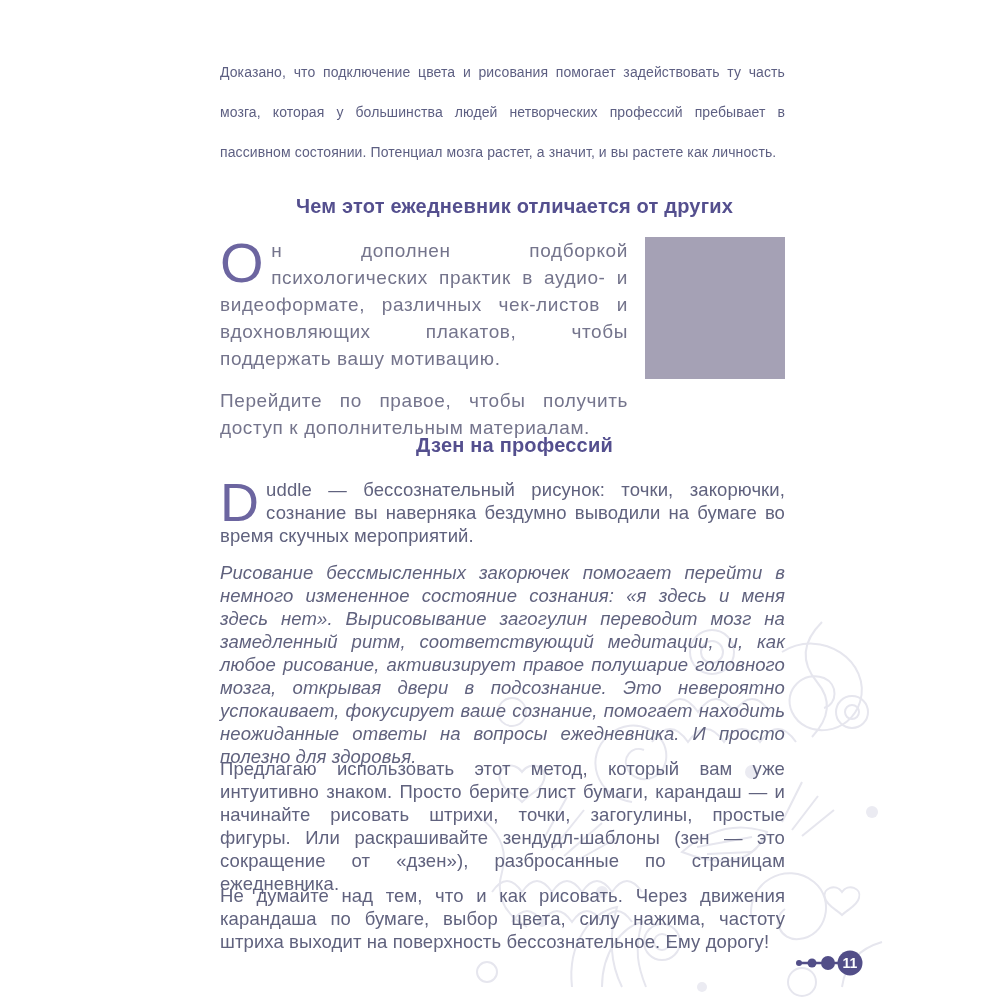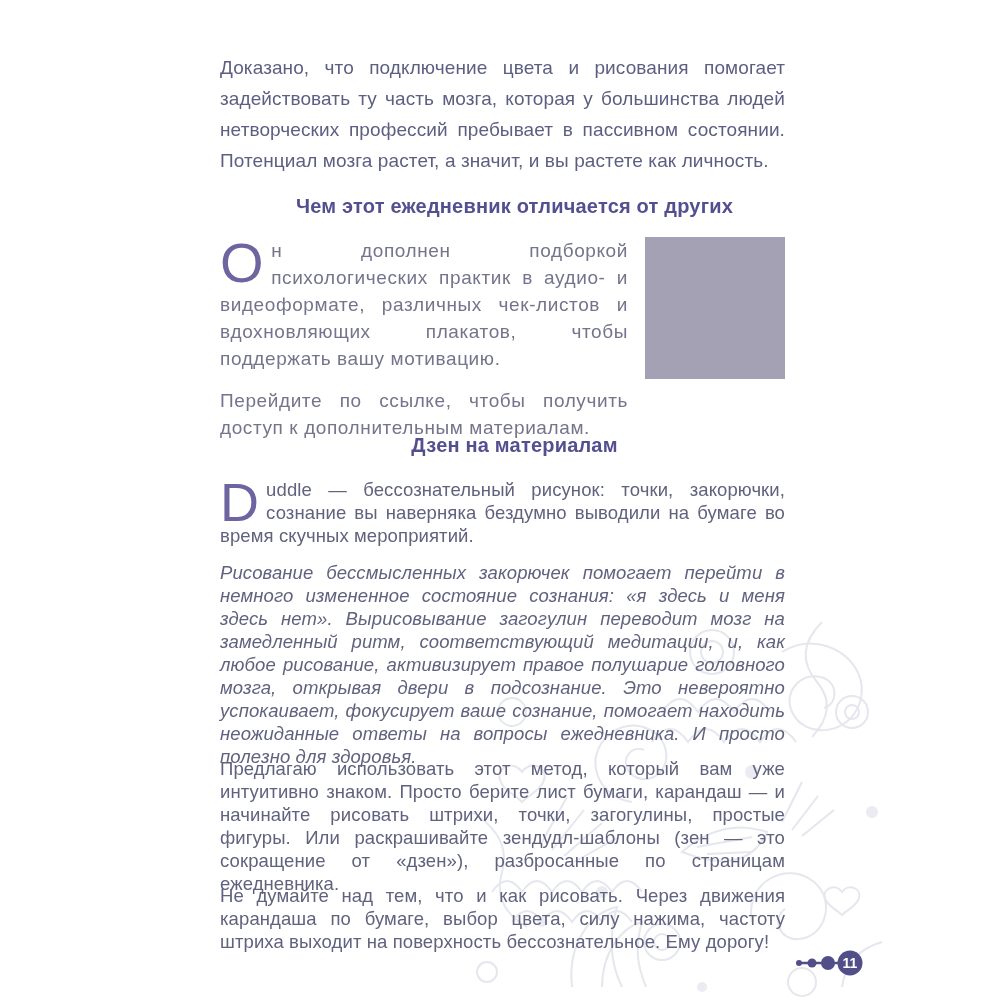--- a/index.html
+++ b/index.html
@@ -17,21 +17,21 @@
   .content{position:absolute;left:0;top:0;width:1000px;height:1000px;}
   .col{position:absolute;left:220px;width:565px;}
   .body-par{
     margin:0;
     text-align:justify;
     color:#60627e;
     font-size:18.5px;
     line-height:23px;
     letter-spacing:0.1px;
   }
-  #p1{top:52px;line-height:31px;font-size:19px;color:#5d5f82;}
+  #p1{top:52px;line-height:40px;font-size:14px;color:#5d5f82;}
   .heading{
     margin:12px;
     text-align:center;
     color:#544f8e;
     font-weight:bold;
     font-size:20px;
     letter-spacing:0.2px;
   }
   #h1{top:183px;}
   #row1{top:237px;display:flex;align-items:flex-start;}
@@ -130,26 +130,26 @@
 
     <p class="col body-par" id="p1">Доказано, что подключение цвета и рисования помогает задействовать ту часть мозга, которая у большинства людей нетворческих профессий пребывает в пассивном состоянии. Потенциал мозга растет, а значит, и вы растете как личность.</p>
 
     <h2 class="col heading" id="h1">Чем этот ежедневник отличается от других</h2>
 
     <div class="col" id="row1">
       <div class="row-text">
         <p class="light-par">
           <span class="dropcap">О</span><span>н дополнен подборкой психологических практик в аудио- и видеоформате, различных чек-листов и вдохновляющих плакатов, чтобы поддержать вашу мотивацию.</span>
         </p>
-        <p class="light-par">Перейдите по ссылке, чтобы получить доступ к дополнительным материалам.</p>
+        <p class="light-par">Перейдите по правое, чтобы получить доступ к дополнительным материалам.</p>
       </div>
       <div class="qr-square"></div>
     </div>
 
-    <h2 class="col heading" id="h2">Дзен на материалам</h2>
+    <h2 class="col heading" id="h2">Дзен на профессий</h2>
 
     <p class="col body-par" id="p4">
       <span class="dropcap">D</span><span>uddle — бессознательный рисунок: точки, закорючки, сознание вы наверняка бездумно выводили на бумаге во время скучных мероприятий.</span>
     </p>
 
     <p class="col body-par" id="p5">Рисование бессмысленных закорючек помогает перейти в немного измененное состояние сознания: «я здесь и меня здесь нет». Вырисовывание загогулин переводит мозг на замедленный ритм, соответствующий медитации, и, как любое рисование, активизирует правое полушарие головного мозга, открывая двери в подсознание. Это невероятно успокаивает, фокусирует ваше сознание, помогает находить неожиданные ответы на вопросы ежедневника. И просто полезно для здоровья.</p>
 
     <p class="col body-par" id="p6">Предлагаю использовать этот метод, который вам уже интуитивно знаком. Просто берите лист бумаги, карандаш — и начинайте рисовать штрихи, точки, загогулины, простые фигуры. Или раскрашивайте зендудл-шаблоны (зен — это сокращение от «дзен»), разбросанные по страницам ежедневника.</p>
 
     <p class="col body-par" id="p7">Не думайте над тем, что и как рисовать. Через движения карандаша по бумаге, выбор цвета, силу нажима, частоту штриха выходит на поверхность бессознательное. Ему дорогу!</p>

